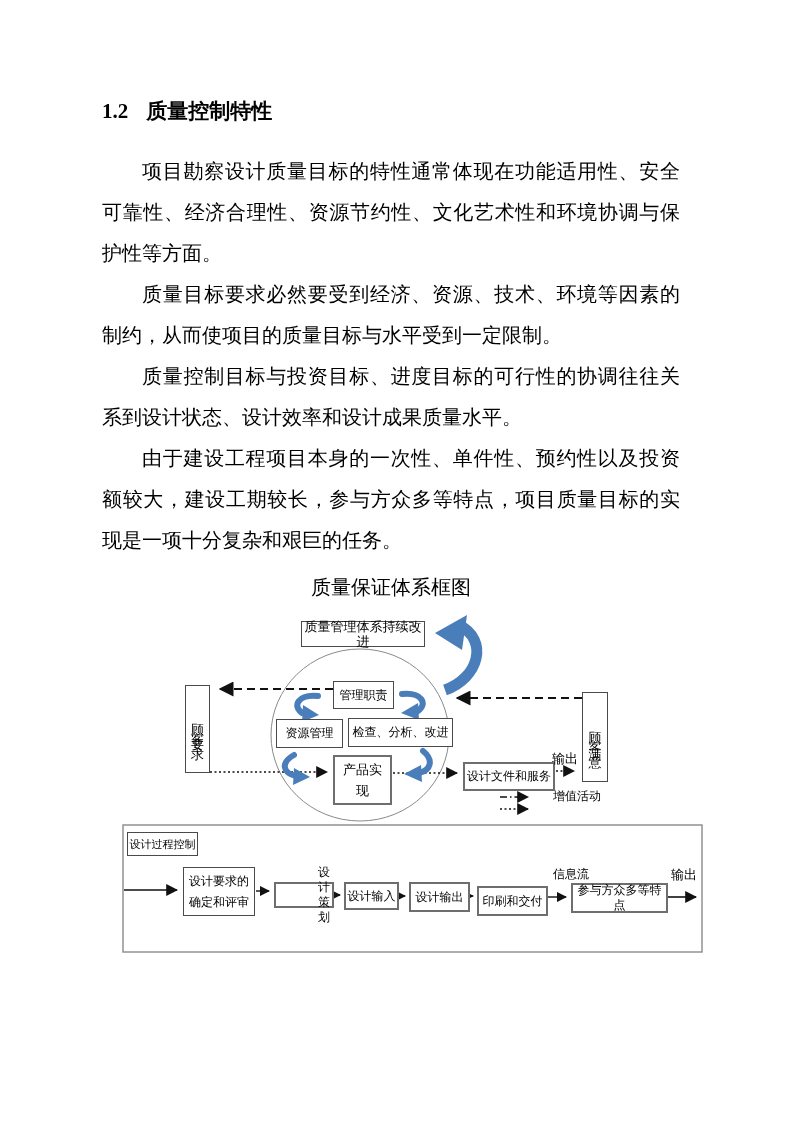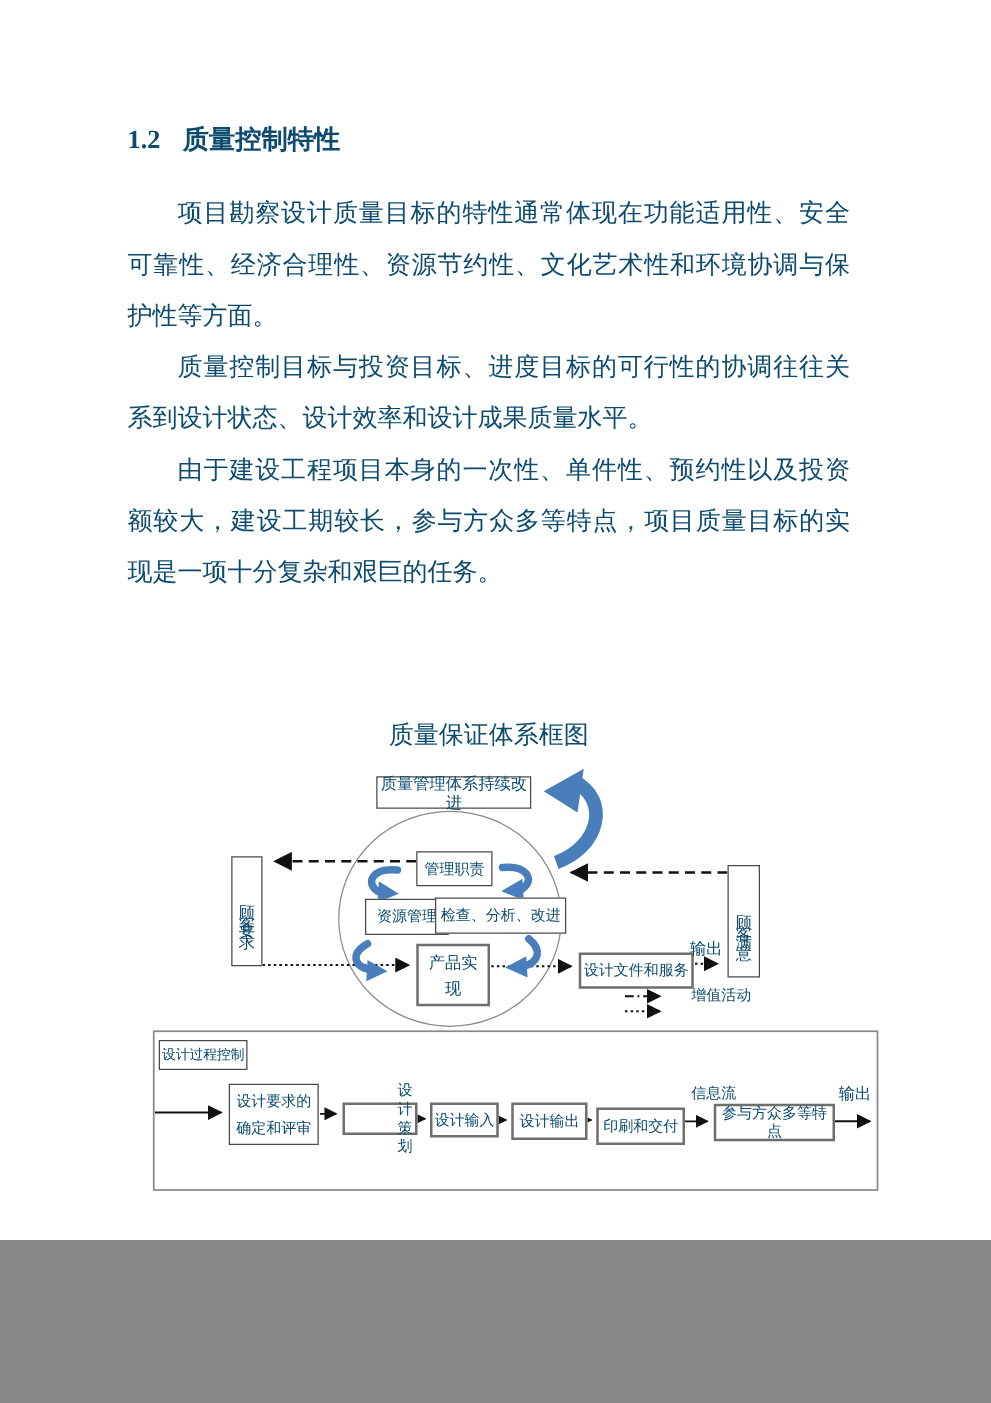--- a/index.html
+++ b/index.html
@@ -1,19 +1,19 @@
 <!DOCTYPE html>
 <html><head>
 <meta charset="utf-8">
 <style>
   html,body { margin:0; padding:0; background:#888; }
   .page {
-    position:relative; width:793px; height:992px; margin:0 auto;
+    position:relative; width:793px; height:1122px; margin:0 auto;
     background:#ffffff; overflow:hidden;
-    font-family:"Liberation Serif","DejaVu Serif",serif; color:#0c4a6e;
+    font-family:"Liberation Serif","DejaVu Serif",serif; color:#000000;
   }
   .textblock { position:absolute; left:102px; top:97px; width:578px; }
   .doc-heading { font-size:21px; font-weight:bold; margin:0 0 26px 0; }
   .doc-heading .hnum { margin-right:18px; }
   .textblock p { margin:0; font-size:20px; line-height:41px; text-align:justify; text-indent:2em; }
   .fig-title { position:absolute; left:102px; top:574px; width:578px; text-align:center; font-size:20px; }
 
   .dbox {
     position:absolute; box-sizing:border-box; border:1px solid #4a4a4a; background:#fff;
     display:flex; align-items:center; justify-content:center; text-align:center;
@@ -30,20 +30,21 @@
 </head>
 <body>
 
 <div class="page">
 
   <div class="textblock">
     <div class="doc-heading">
       <span class="hnum">1.2</span><span>质量控制特性</span>
     </div>
     <p>项目勘察设计质量目标的特性通常体现在功能适用性、安全可靠性、经济合理性、资源节约性、文化艺术性和环境协调与保护性等方面。</p>
+    <p>质量目标要求必然要受到经济、资源、技术、环境等因素的制约，从而使项目的质量目标与水平受到一定限制。</p>
     <p>质量控制目标与投资目标、进度目标的可行性的协调往往关系到设计状态、设计效率和设计成果质量水平。</p>
     <p>由于建设工程项目本身的一次性、单件性、预约性以及投资额较大，建设工期较长，参与方众多等特点，项目质量目标的实现是一项十分复杂和艰巨的任务。</p>
   </div>
 
   <div class="fig-title">质量保证体系框图</div>
 
   <svg class="layer" width="612" height="362" viewBox="100 600 612 362">
     <defs>
       <marker id="ah" viewBox="0 0 10 10" refX="9" refY="5" markerWidth="7.5" markerHeight="7.5" orient="auto">
         <path d="M0,0 L10,5 L0,10 z" fill="#111"></path>
@@ -89,21 +90,21 @@
   </svg>
 
   <div class="dbox" style="left:301px; top:621px; width:124px; height:26px; font-size:13px;">
     <span>质量管理体系持续改进</span>
   </div>
 
   <div class="dbox" style="left:333px; top:681px; width:61px; height:28px;">
     <span>管理职责</span>
   </div>
 
-  <div class="dbox" style="left:292px; top:719px; width:67px; height:29px;text-align:center;">
+  <div class="dbox" style="left:276px; top:719px; width:67px; height:29px;text-align:center;">
     <span>资源管理</span>
   </div>
 
   <div class="dbox" style="left:348px; top:718px; width:105px; height:29px;">
     <span>检查、分析、改进</span>
   </div>
 
   <div class="dbox wrapbox thick" style="left:333px; top:755px; width:59px; height:50px;">
     <span style="width:42px;text-align:center;">产品实现</span>
   </div>

